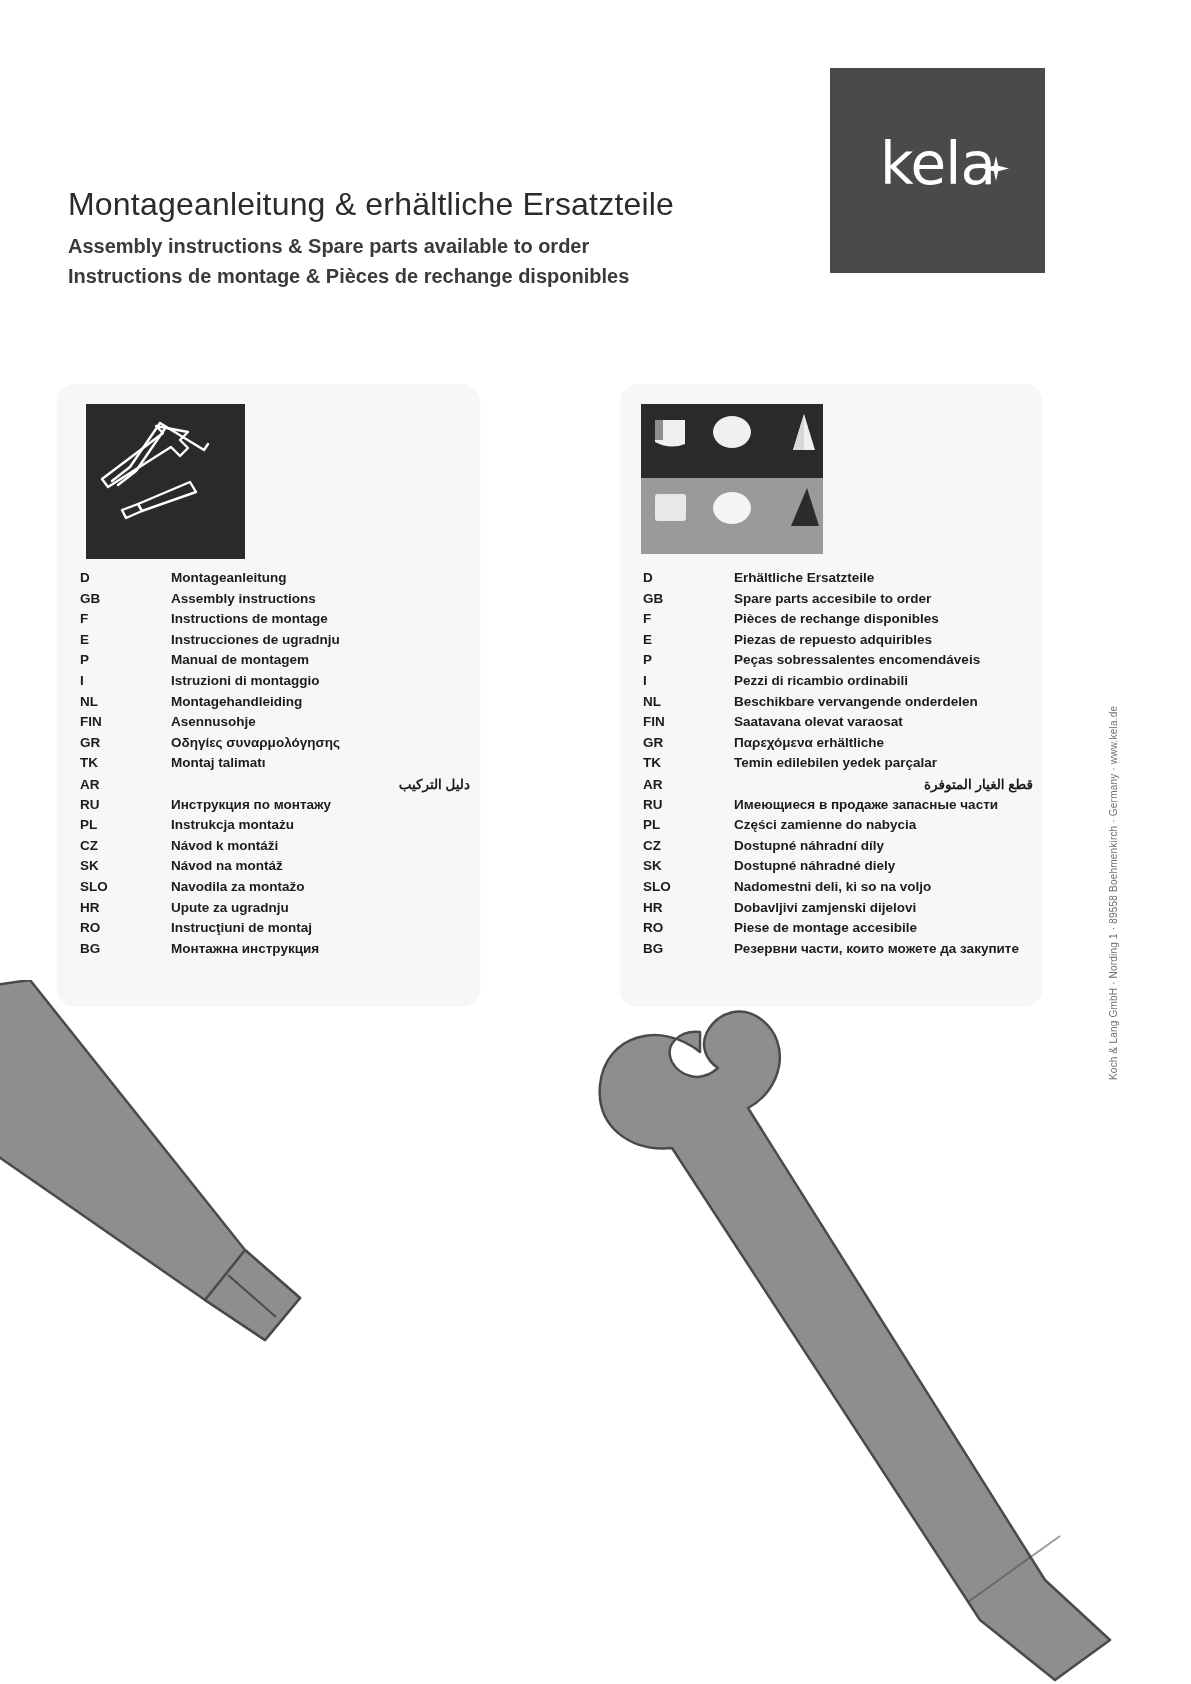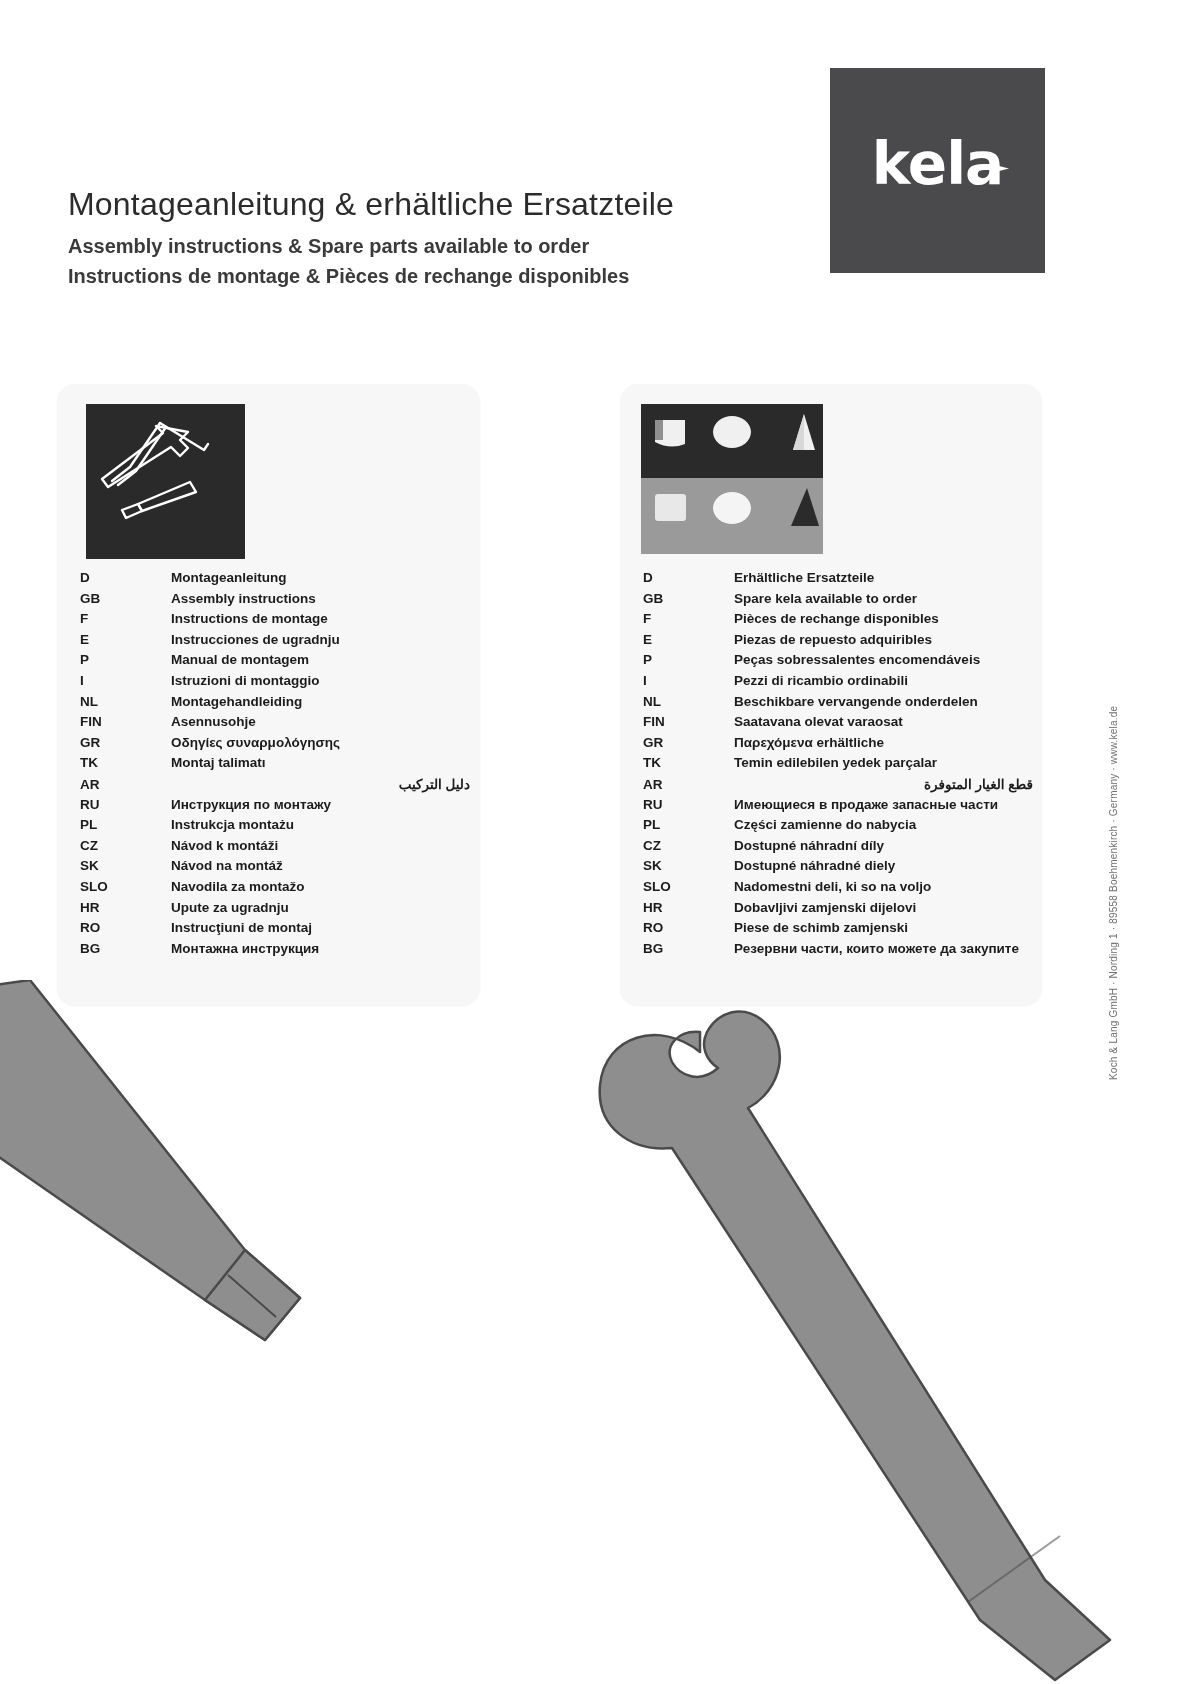--- a/index.html
+++ b/index.html
@@ -52,21 +52,21 @@
     height: 205px;
     background: #4a4a4d;
   }
   .logo-text {
     position: absolute;
     left: 0; right: 0;
     top: 62px;
     text-align: center;
     color: #ffffff;
     font-size: 58px;
-    font-weight: 700;
+    font-weight: 400;
     letter-spacing: -1px;
     font-family: "DejaVu Sans", sans-serif;
   }
   .logo-star {
     position: absolute;
     left: 153px;
     top: 88px;
     width: 26px;
     height: 26px;
     color: #ffffff;
@@ -307,21 +307,21 @@
     </svg>
   </div>
 
   <div class="lang-list">
     <div class="lang-row">
         <span class="lang-code">D</span>
         <span class="lang-label">Erhältliche Ersatzteile</span>
       </div>
     <div class="lang-row">
         <span class="lang-code">GB</span>
-        <span class="lang-label">Spare kela available to order</span>
+        <span class="lang-label">Spare parts accesibile to order</span>
       </div>
     <div class="lang-row">
         <span class="lang-code">F</span>
         <span class="lang-label">Pièces de rechange disponibles</span>
       </div>
     <div class="lang-row">
         <span class="lang-code">E</span>
         <span class="lang-label">Piezas de repuesto adquiribles</span>
       </div>
     <div class="lang-row">
@@ -371,21 +371,21 @@
     <div class="lang-row">
         <span class="lang-code">SLO</span>
         <span class="lang-label">Nadomestni deli, ki so na voljo</span>
       </div>
     <div class="lang-row">
         <span class="lang-code">HR</span>
         <span class="lang-label">Dobavljivi zamjenski dijelovi</span>
       </div>
     <div class="lang-row">
         <span class="lang-code">RO</span>
-        <span class="lang-label">Piese de schimb zamjenski</span>
+        <span class="lang-label">Piese de montage accesibile</span>
       </div>
     <div class="lang-row">
         <span class="lang-code">BG</span>
         <span class="lang-label">Резервни части, които можете да закупите</span>
       </div>
   </div>
 </div>
 
 <div class="tools">
   <svg width="1191" height="704" viewBox="0 0 1191 704" aria-hidden="true">

